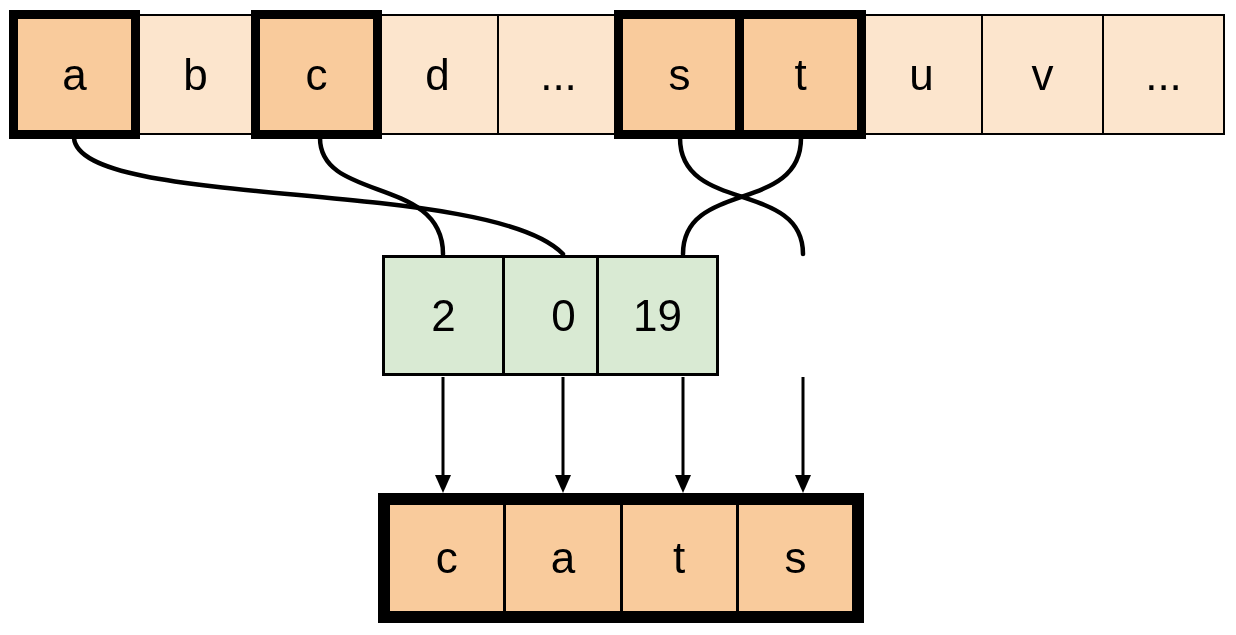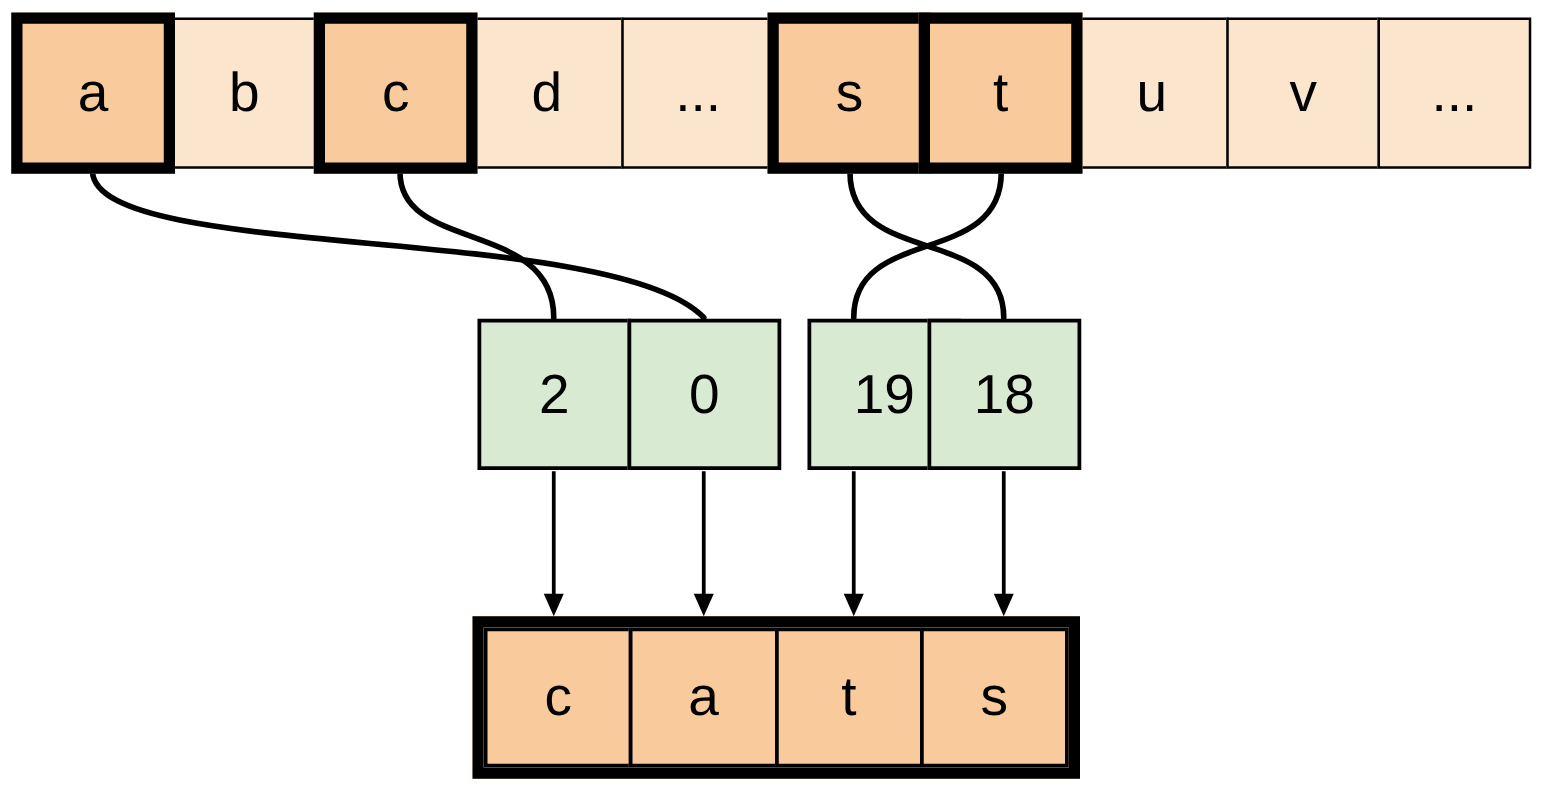--- a/index.html
+++ b/index.html
@@ -38,22 +38,21 @@
   <div class="cell vocab" style="left:376px;top:14px;width:123px;height:121px;">d</div>
   <div class="cell vocab" style="left:497px;top:14px;width:123px;height:121px;">...</div>
   <div class="cell vocab hl" style="left:614px;top:10px;width:131px;height:129px;">s</div>
   <div class="cell vocab hl" style="left:735px;top:10px;width:131px;height:129px;">t</div>
   <div class="cell vocab" style="left:860px;top:14px;width:123px;height:121px;">u</div>
   <div class="cell vocab" style="left:981px;top:14px;width:123px;height:121px;">v</div>
   <div class="cell vocab" style="left:1102px;top:14px;width:123px;height:121px;">...</div>
 
   <div class="cell idx" style="left:382px;top:255px;width:123px;height:121px;">2</div>
   <div class="cell idx" style="left:502px;top:255px;width:123px;height:121px;">0</div>
-  <div class="cell idx" style="left:646px;top:255px;width:123px;height:121px;">19</div>
-  <div class="cell idx" style="left:742px;top:255px;width:123px;height:121px;">18</div>
+  <div class="cell idx" style="left:596px;top:255px;width:123px;height:121px;">19</div>
 
   <div class="outframe" style="left:378px;top:493px;width:486px;height:130px;">
     <div class="outcell">c</div>
     <div class="outcell">a</div>
     <div class="outcell">t</div>
     <div class="outcell">s</div>
   </div>
 
   <svg class="connectors" width="1236" height="635" viewBox="0 0 1236 635">
 

